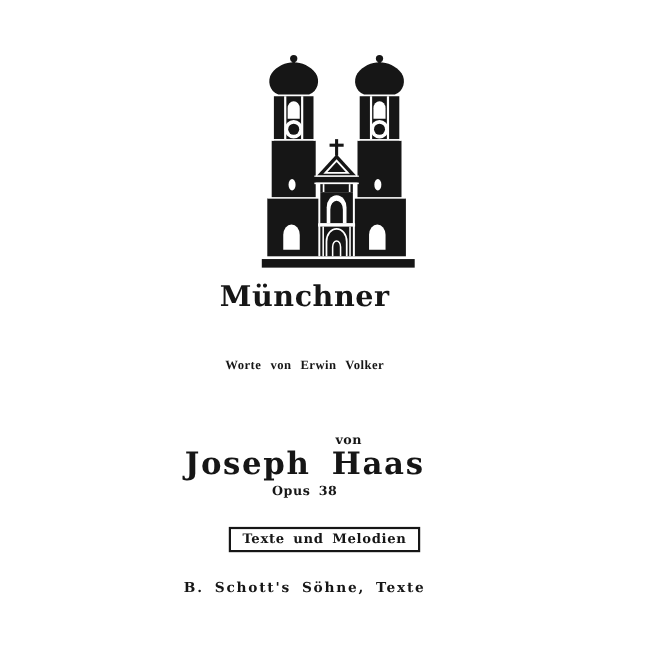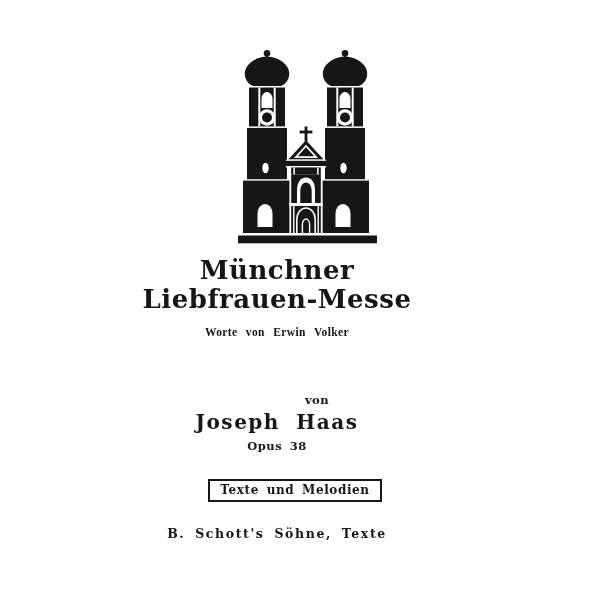--- a/index.html
+++ b/index.html
@@ -9,21 +9,21 @@
     position:relative; width:554px; height:610px;
     background:var(--paper); overflow:hidden;
     font-family:"DejaVu Serif","Liberation Serif",serif;
     color:var(--ink); font-weight:bold;
   }
   .abs { position:absolute; left:0; width:100%; text-align:center; }
   .title-line { font-size:26px; line-height:30px; letter-spacing:0.5px; }
   .lyricist  { font-size:11.5px; line-height:16px; letter-spacing:0.4px; word-spacing:5px;font-family:Liberation Serif, serif; }
   .scoring   { font-size:11.5px; line-height:15.2px; letter-spacing:0.3px; word-spacing:3px; }
   .byline    { font-size:11.5px; line-height:14px; letter-spacing:0.5px;margin-left:40px; }
-  .composer  { font-size:20px; line-height:26px; letter-spacing:1.5px; word-spacing:8px; }
+  .composer  { font-size:28px; line-height:26px; letter-spacing:1.5px; word-spacing:8px; }
   .opus      { font-size:11.5px; line-height:14px; letter-spacing:0.5px; word-spacing:3px; }
   .edition-wrap { top:479px;margin-left:18px; }
   .edition-box {
     display:inline-block; border:2.2px solid var(--ink);
     padding:2px 10px 3px 10px; font-size:12px; letter-spacing:0.6px; word-spacing:3px;
   }
   .publisher { font-size:12.5px; line-height:16px; letter-spacing:1.6px; word-spacing:4px; }
   .emblem-svg { position:absolute; left:229px; top:46px; }
   .ink   { fill:var(--ink); }
   .paper { fill:var(--paper); }
@@ -94,21 +94,20 @@
       <rect class="paper" x="294.1" y="206" width="1.4" height="27"></rect>
       <rect class="paper" x="318.5" y="206" width="1.4" height="27"></rect>
       <path class="paper-stroke" stroke-width="1.6" d="M297.8,233 v-13.5 a9.2,11.5 0 0 1 18.4,0 v13.5"></path>
       <path class="paper-stroke" stroke-width="1.4" d="M303.4,233 v-8.5 a3.6,5.5 0 0 1 7.2,0 v8.5"></path>
     </g>
 
     <rect class="ink" x="239" y="235.5" width="139" height="7.8"></rect>
   </svg>
 
   <div class="abs title-line" style="top:255px">Münchner</div>
-  <div class="abs title-line" style="top:284px">Liebfrauen-Messe</div>
 
   <div class="abs lyricist" style="top:324px">Worte von Erwin Volker</div>
 
 
   <div class="abs byline" style="top:393px">von</div>
   <div class="abs composer" style="top:409px">Joseph Haas</div>
   <div class="abs opus" style="top:439px">Opus 38</div>
 
   <div class="abs edition-wrap">
     <span class="edition-box">

